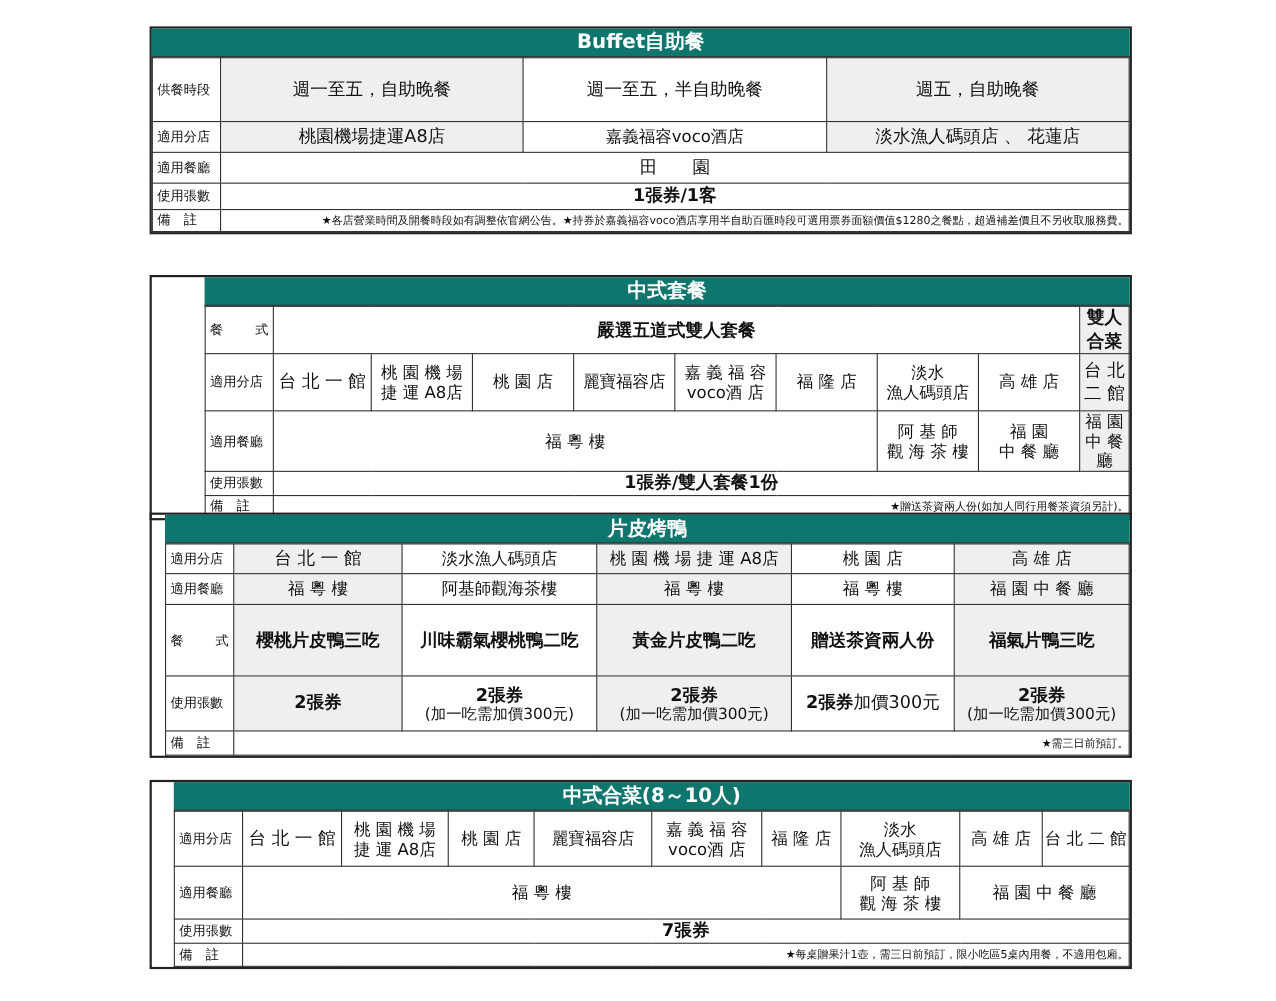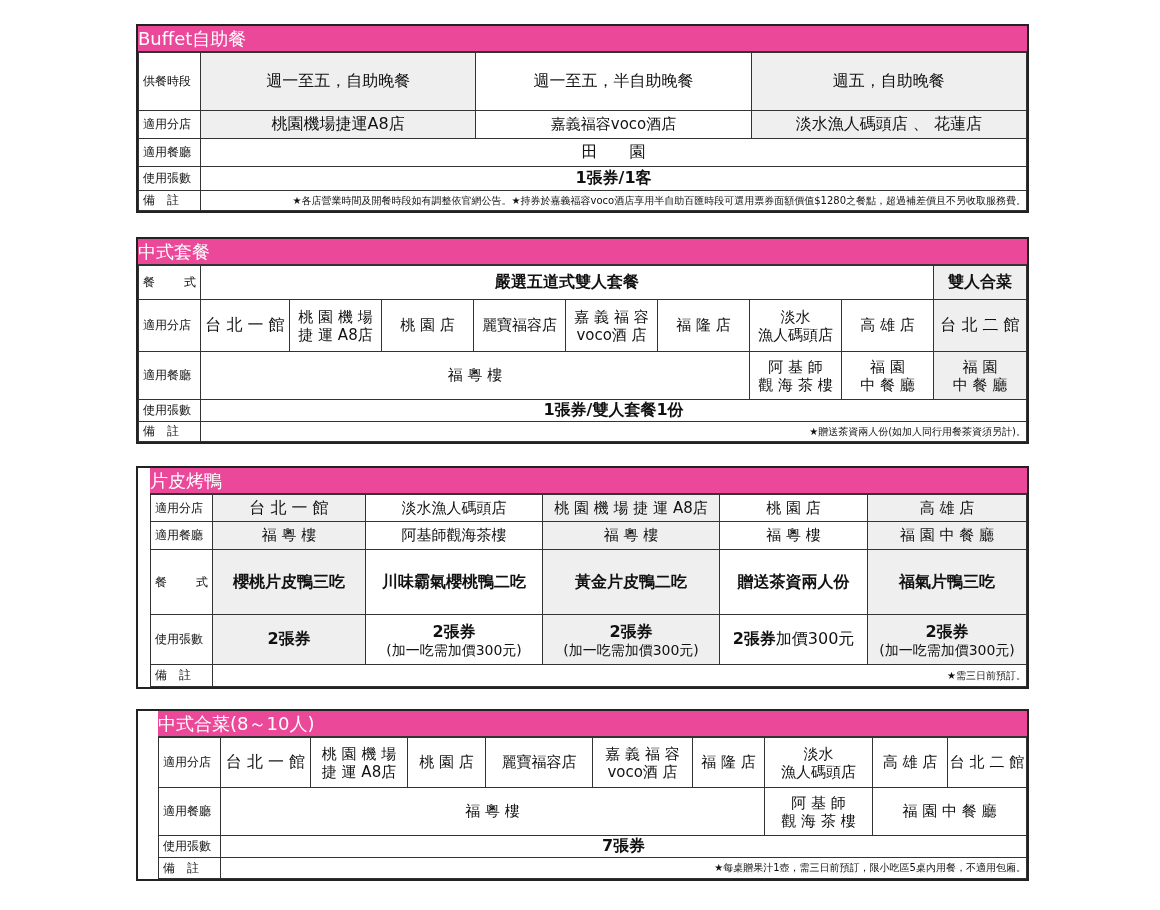--- a/index.html
+++ b/index.html
@@ -1,18 +1,18 @@
 <!DOCTYPE html>
 <html><head>
 <meta charset="utf-8">
 <style>
   html, body { margin:0; padding:0; background:#ffffff; }
   body { width:1160px; height:910px; position:relative; font-family:"DejaVu Sans", sans-serif; color:#111; }
   .block { position:absolute; left:136px; width:893px; border:2px solid #222; box-sizing:border-box; }
-  .hdr { background:#ec4899; color:#fff; font-weight:normal; font-size:18px; height:25px; line-height:25px; border-bottom:1px solid #333; }
+  .hdr { background:#0f766e; color:#fff; font-weight:bold; text-align:center; font-size:18px; height:25px; line-height:25px; border-bottom:1px solid #333; }
   table { border-collapse:collapse; width:100%; table-layout:fixed; }
   td { border:1px solid #333; text-align:center; vertical-align:middle; padding:0; overflow:hidden; }
   td.lbl { width:62px; font-size:12px; text-align:left; padding-left:4px;margin-left:20px; }
   td.lbl.sp { text-align:justify; text-align-last:justify; padding-right:4px; }
   .g { background:#efefef; }
   .b { font-weight:bold; }
   .note { text-align:right; font-size:10px; padding-left:4px; }
   .sub { font-size:14px; font-weight:normal; display:block; line-height:15px; }
   .f16 { font-size:16px;text-align:center; }
   .f15 { font-size:15px; }
@@ -53,21 +53,21 @@
       <td colspan="3" class="f16 b">1張券/1客</td>
     </tr>
     <tr style="height:20px">
       <td class="lbl">備　註</td>
       <td colspan="3" class="note">★各店營業時間及開餐時段如有調整依官網公告。★持券於嘉義福容voco酒店享用半自助百匯時段可選用票券面額價值$1280之餐點，超過補差價且不另收取服務費。</td>
     </tr>
   </tbody>
     </table>
 </div>
 
-<div class="block" style="top:237px;">
+<div class="block" style="top:250px;padding-left:48px;">
   <div class="hdr">中式套餐</div>
   <table>
     <colgroup>
       <col style="width:62px">
         <col style="width:89px">
         <col style="width:92px">
         <col style="width:92px">
         <col style="width:92px">
         <col style="width:92px">
         <col style="width:92px">

